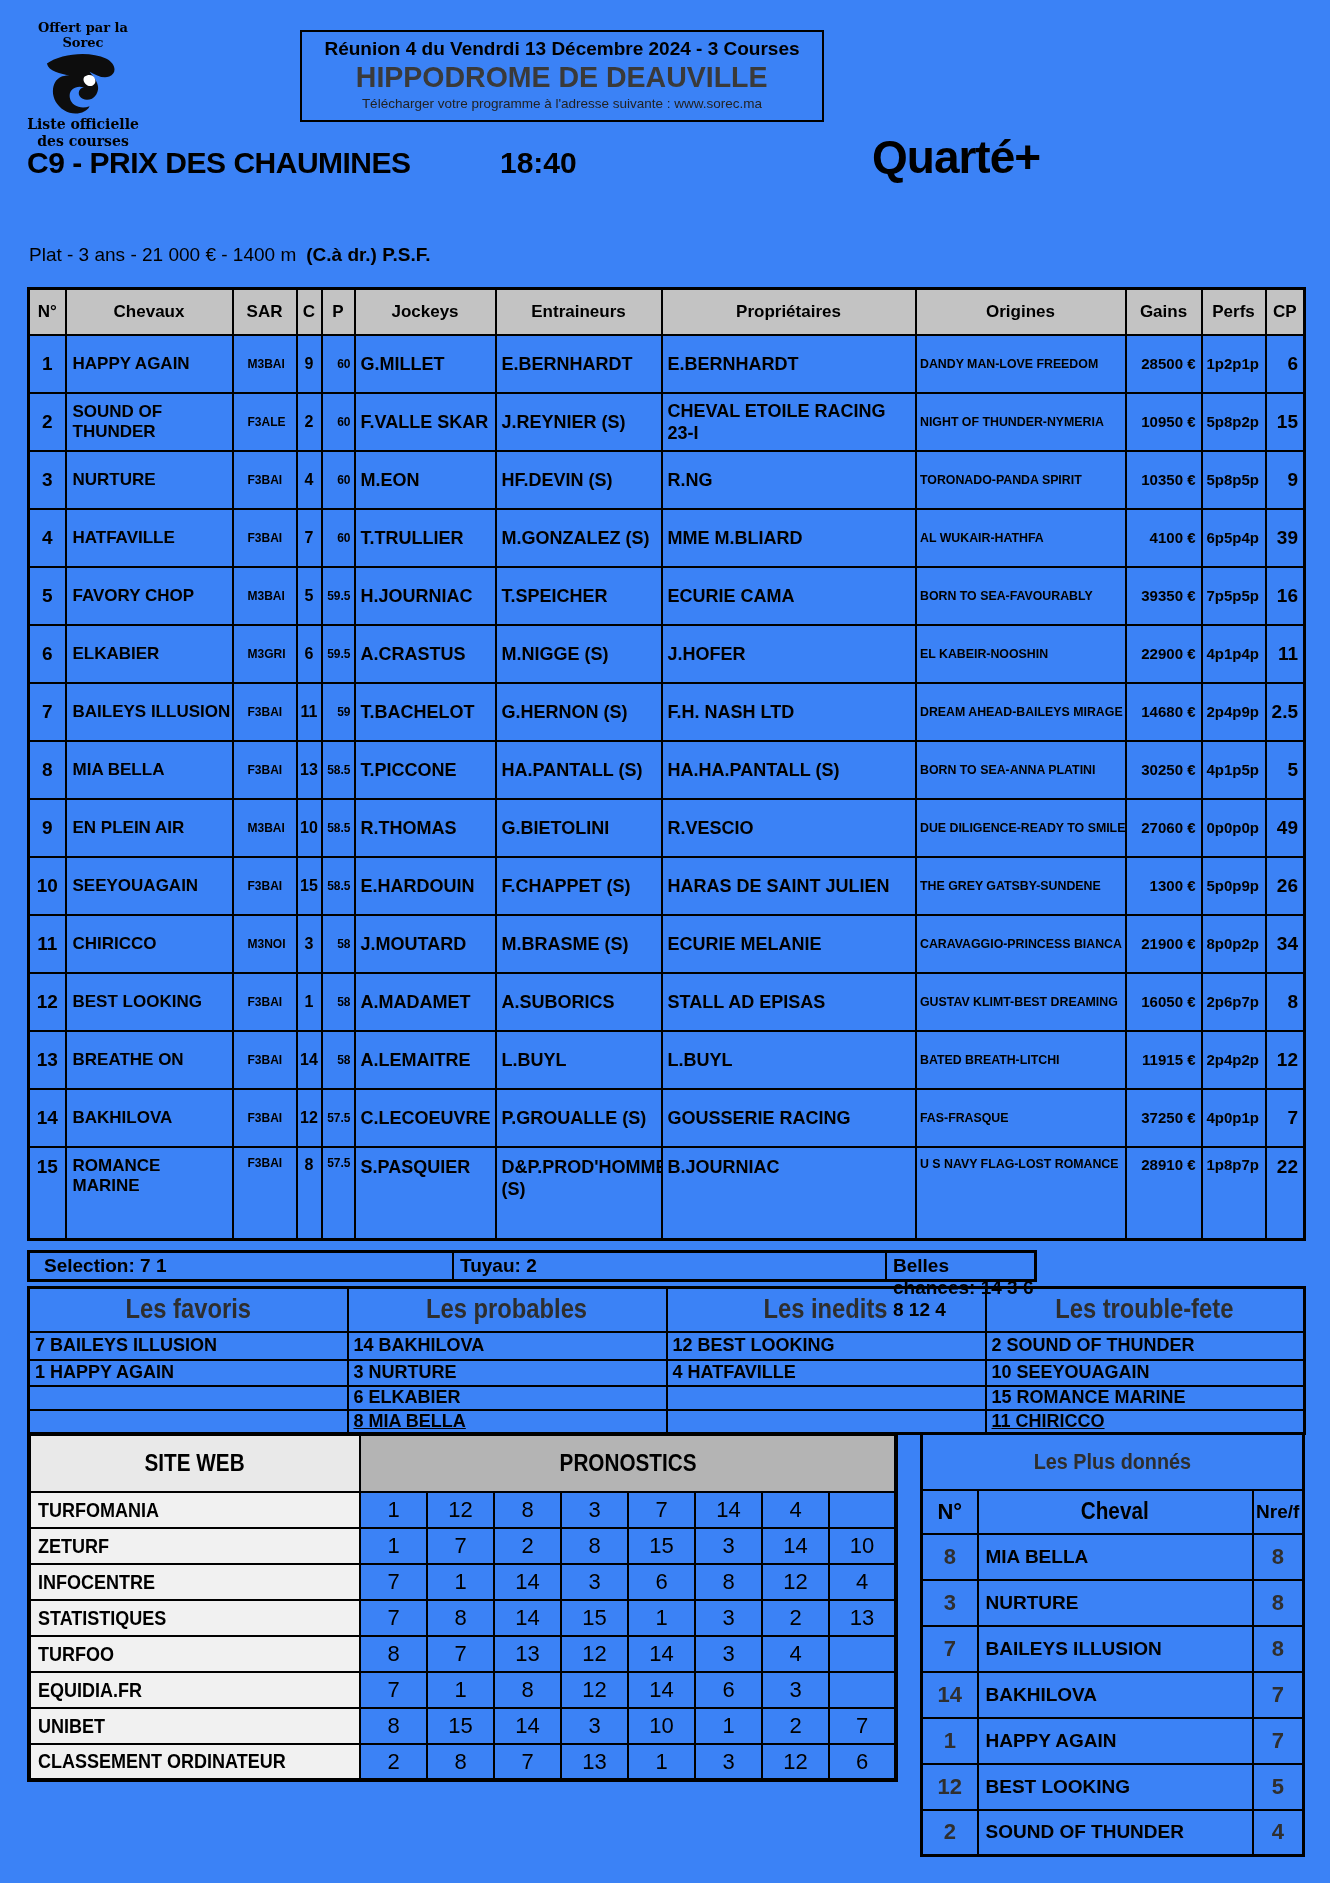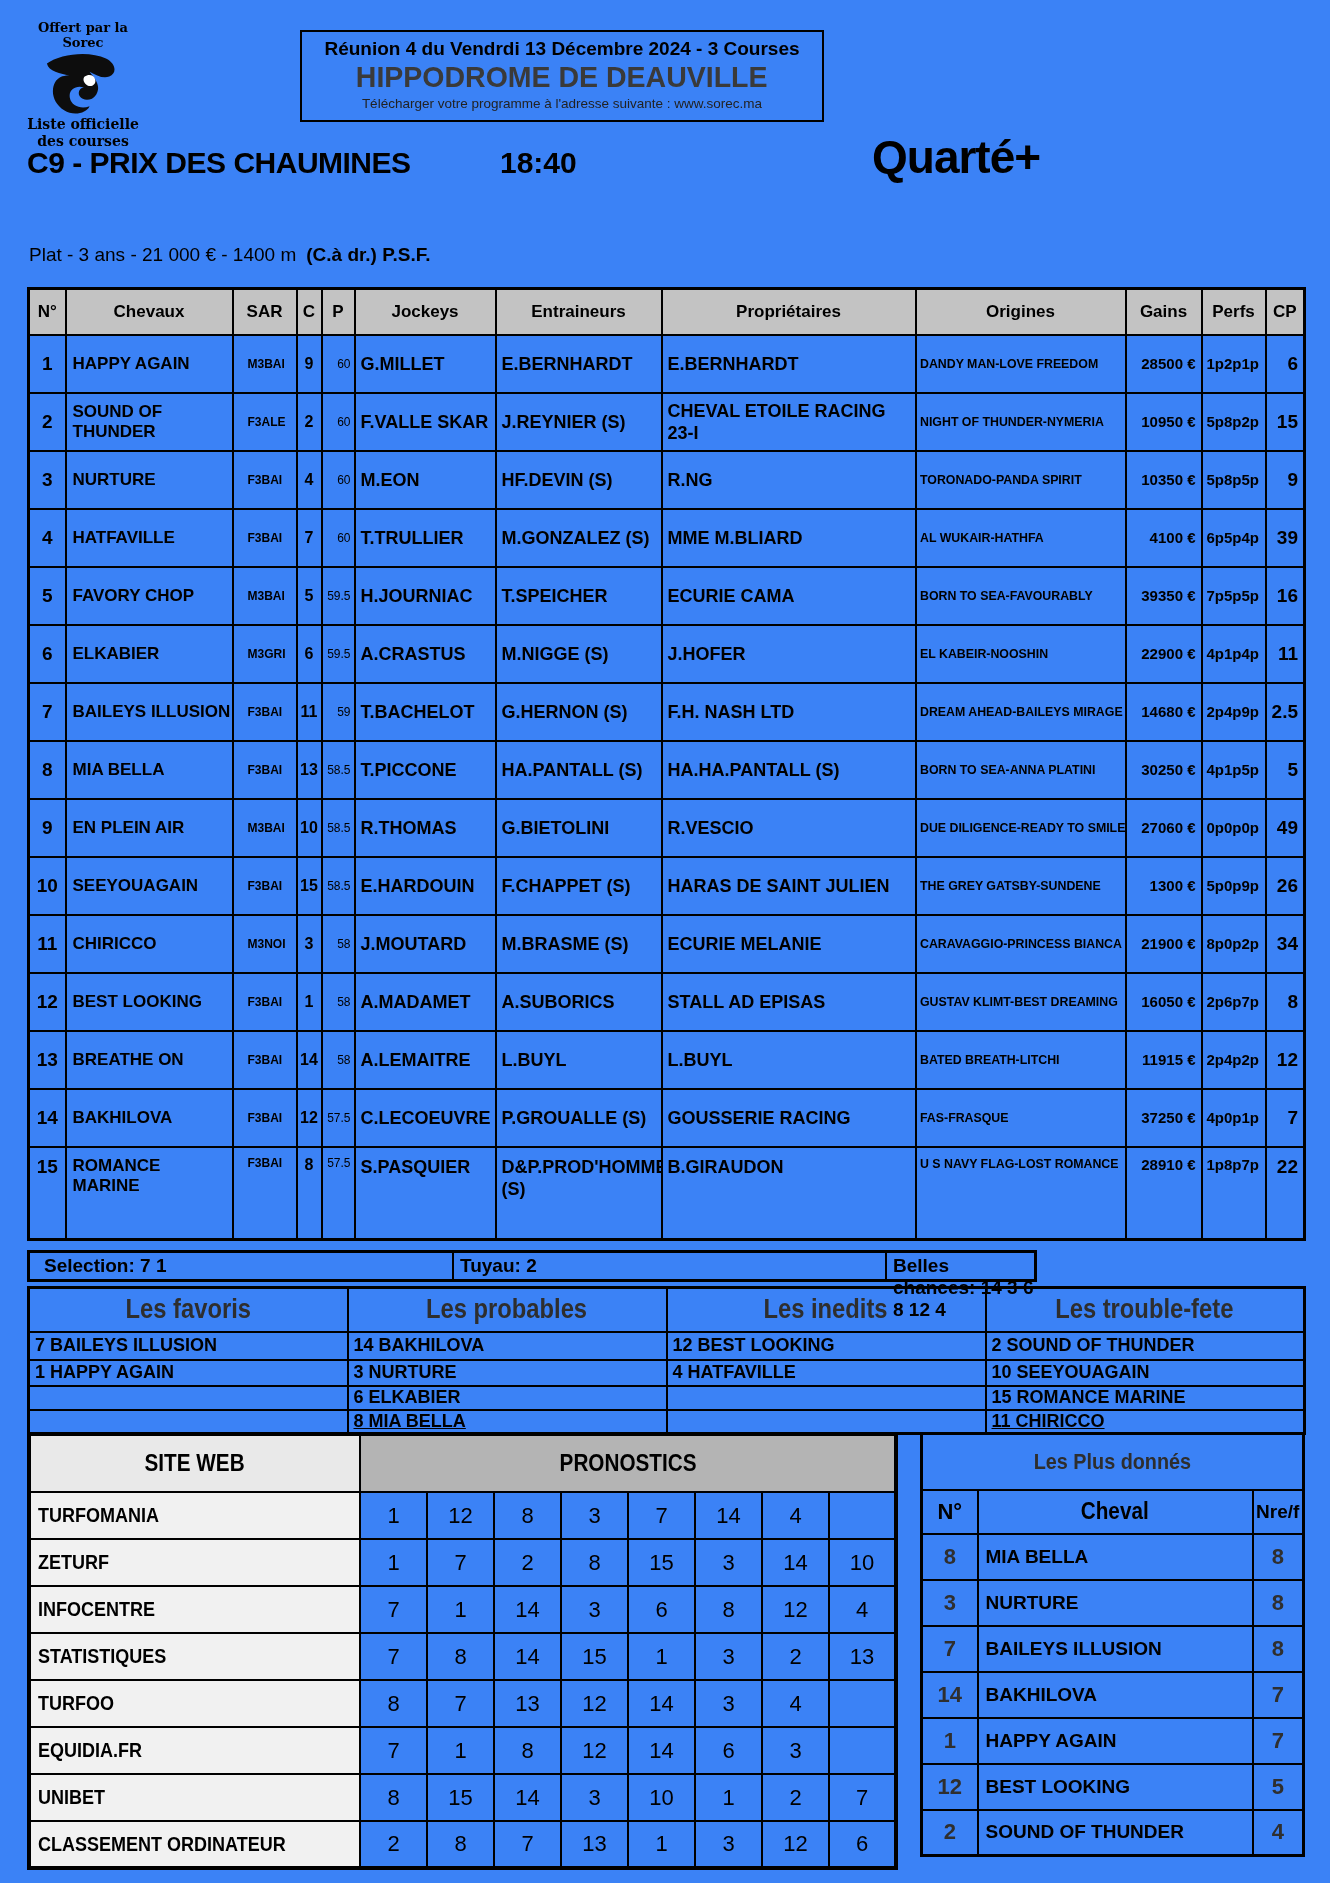--- a/index.html
+++ b/index.html
@@ -33,21 +33,21 @@
   .runners th { background:#c3c3c3; border:2px solid #000; font-size:17px; font-weight:bold; height:46px; overflow:hidden; }
   .runners td { border:2px solid #000; vertical-align:middle; overflow:hidden; }
   .runners { border:3px solid #000; }
   .runners tbody tr { height:58px; }
   .runners tbody tr:last-child { height:93px; }
   .runners tbody tr:last-child td { vertical-align:top; padding-top:8px; }
   .col-num   { text-align:center; font-weight:bold; font-size:19px; }
   .col-cheval{ text-align:left; padding-left:6px; font-weight:bold; font-size:17px; }
   .col-sar   { padding-left:14px; font-weight:bold; font-size:12px; }
   .col-c     { text-align:center; font-weight:bold; font-size:16px; }
-  .col-p     { text-align:right; padding-right:3px; font-weight:normal; font-size:12px; }
+  .col-p     { text-align:right; padding-right:3px; font-weight:bold; font-size:12px; }
   .col-jockey, .col-entraineur, .col-prop { padding-left:5px; font-weight:bold; font-size:18px; line-height:22px; }
   .col-origines { padding-left:3px; font-weight:bold; font-size:13px; }
   .col-origines span { display:inline-block; transform:scaleX(0.95); transform-origin:left center; white-space:nowrap; }
   .col-gains { text-align:right; padding-right:5px; font-weight:bold; font-size:15px; }
   .col-perfs { padding-left:4px; font-weight:bold; font-size:15px; }
   .col-cp    { text-align:right; padding-right:5px; font-weight:bold; font-size:19px; }
 
   
   .selbar { position:absolute; left:27px; top:1250px; width:1010px; height:32px; border:3px solid #000; display:flex;padding-left:8px; }
   .selbar > div { font-weight:bold; font-size:19px; padding:2px 0 0 6px; }
@@ -63,21 +63,21 @@
   .picks tr.pr1 { height:28px; } .picks tr.pr2 { height:26px; }
   .picks tr.pr3 { height:24px; } .picks tr.pr4 { height:23px;text-decoration:underline; }
 
   
   .prono { position:absolute; left:27px; top:1432px; width:870px; table-layout:fixed; border:4px solid #000; }
   .prono th, .prono td { border:2px solid #000; overflow:hidden; }
   .prono thead tr { height:58px; }
   .prono .site-h { background:#e9e9e9; font-size:23px; font-weight:bold; text-align:center; }
   .prono .pron-h { background:#b4b4b4; font-size:23px; font-weight:bold; text-align:center; }
   .prono th span { display:inline-block; transform:scaleX(0.9); transform-origin:center; }
-  .prono tbody tr { height:47px; }
+  .prono tbody tr { height:36px; }
   .prono td.site { background:#f1f1f1; font-size:20px; font-weight:600; padding-left:7px; }
   .prono td.site span { display:inline-block; transform:scaleX(0.9); transform-origin:left center; white-space:nowrap; }
   .prono td.pick { text-align:center; font-size:22px; font-weight:400; }
 
   
   .plus { position:absolute; left:920px; top:1432px; width:382px; table-layout:fixed; border:3px solid #000; }
   .plus td, .plus th { border:2px solid #000; overflow:hidden; }
   .plus .title-row td { height:56px; text-align:center; font-size:22px; font-weight:bold; color:#2e2e2e; }
   .plus .title-row span { display:inline-block; transform:scaleX(0.9); }
   .plus .head { height:44px; }
@@ -361,21 +361,21 @@
         </tr>
 
         <tr>
           <td class="col-num">15</td>
           <td class="col-cheval">ROMANCE MARINE</td>
           <td class="col-sar">F3BAI</td>
           <td class="col-c">8</td>
           <td class="col-p">57.5</td>
           <td class="col-jockey">S.PASQUIER</td>
           <td class="col-entraineur">D&amp;P.PROD'HOMME (S)</td>
-          <td class="col-prop">B.GIRAUDON</td>
+          <td class="col-prop">B.JOURNIAC</td>
           <td class="col-origines"><span>U S NAVY FLAG-LOST ROMANCE</span></td>
           <td class="col-gains">28910 €</td>
           <td class="col-perfs">1p8p7p</td>
           <td class="col-cp">22</td>
         </tr>
       </tbody>
   </table>
 
   <div class="selbar">
     <div class="sel-1">Selection: 7 1</div>

